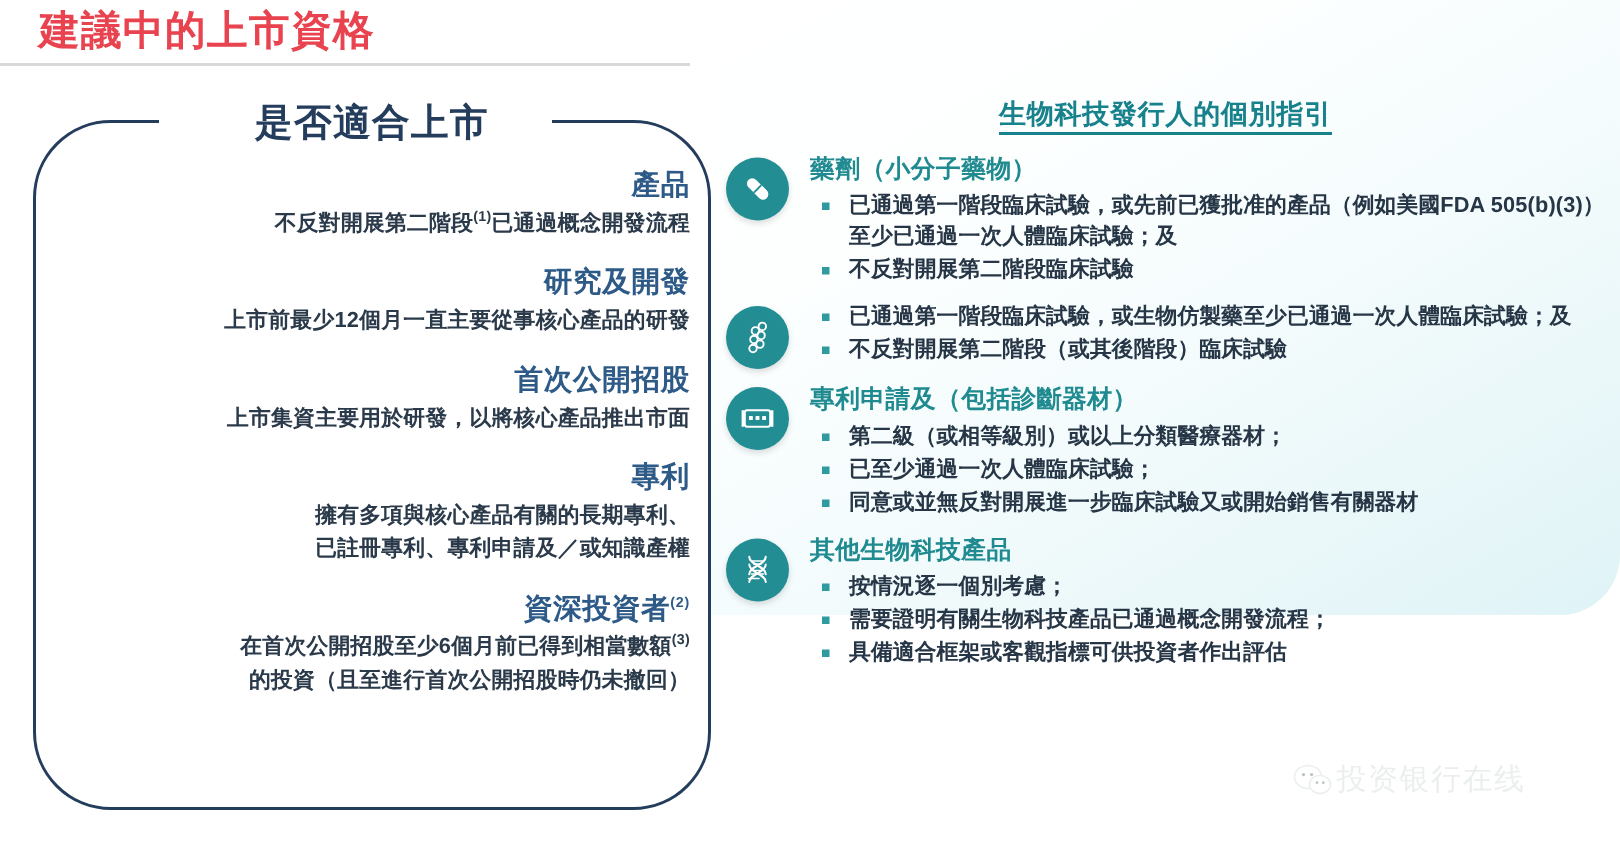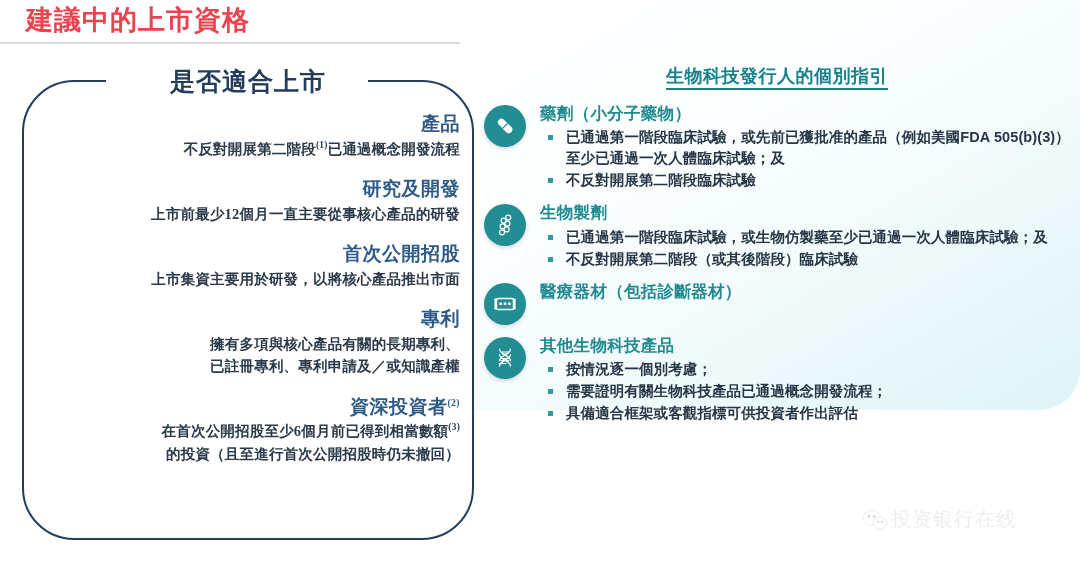--- a/index.html
+++ b/index.html
@@ -40,21 +40,20 @@
     background: #d9d9d9;
   }
 
   
   .left-panel {
     position: absolute;
     left: 22px;
     top: 62px;
     width: 392px;
     height: 478px;
-    font-family: Liberation Serif, serif;
   }
 
   .left-box {
     position: absolute;
     left: 0;
     top: 18px;
     width: 452px;
     height: 460px;
     border: 2.5px solid #243d5c;
     border-radius: 52px;
@@ -306,21 +305,20 @@
               <circle cx="9.0" cy="19.3" r="2.5"></circle>
               <line x1="13.0" y1="5.9" x2="12.7" y2="6.4"></line>
               <line x1="12.6" y1="8.9" x2="12.4" y2="9.4"></line>
               <line x1="12.2" y1="11.9" x2="11.8" y2="12.2"></line>
               <line x1="11.5" y1="14.7" x2="11.7" y2="15.1"></line>
               <line x1="11.4" y1="17.7" x2="11.2" y2="18.1"></line>
             </g>
           </svg>
         </div>
         <div class="section-body">
-          <div class="section-title">生物製劑</div>
           <ul class="bullets">
             <li>已通過第一階段臨床試驗，或生物仿製藥至少已通過一次人體臨床試驗；及</li>
             <li>不反對開展第二階段（或其後階段）臨床試驗</li>
           </ul>
         </div>
       </div>
 
       <div class="section">
         <div class="icon-badge">
           <svg width="24" height="24" viewBox="0 0 24 24">
@@ -330,21 +328,26 @@
               <line x1="21.8" y1="6.5" x2="21.8" y2="17.5" stroke-width="1.6"></line>
             </g>
             <g fill="#ffffff">
               <rect x="6.3" y="10.4" width="2.6" height="2.6" rx=".4"></rect>
               <rect x="10.7" y="10.4" width="2.6" height="2.6" rx=".4"></rect>
               <rect x="15.1" y="10.4" width="2.6" height="2.6" rx=".4"></rect>
             </g>
           </svg>
         </div>
         <div class="section-body">
-          <div class="section-title">醫療器材（包括診斷器材）</div>
+          <div class="section-title">專利申請及（包括診斷器材）</div>
+          <ul class="bullets">
+            <li>第二級（或相等級別）或以上分類醫療器材；</li>
+            <li>已至少通過一次人體臨床試驗；</li>
+            <li>同意或並無反對開展進一步臨床試驗又或開始銷售有關器材</li>
+          </ul>
         </div>
       </div>
 
       <div class="section">
         <div class="icon-badge">
           <svg width="24" height="24" viewBox="0 0 24 24">
             <g stroke="#ffffff" fill="none" stroke-width="1.35" stroke-linecap="round">
               <path d="M6.5 3.2 C 6.5 8.5, 17.5 9.5, 17.5 14.8"></path>
               <path d="M10.5 3.2 C 10.5 8.5, 21.5 9.5, 21.5 14.8" transform="translate(-4,5.2)"></path>
               <path d="M17.5 3.2 C 17.5 8.5, 6.5 9.5, 6.5 14.8"></path>

